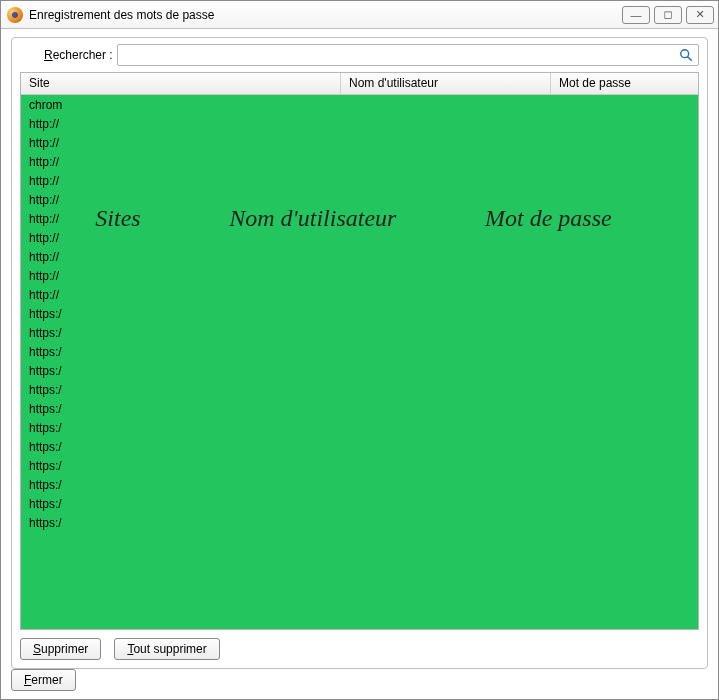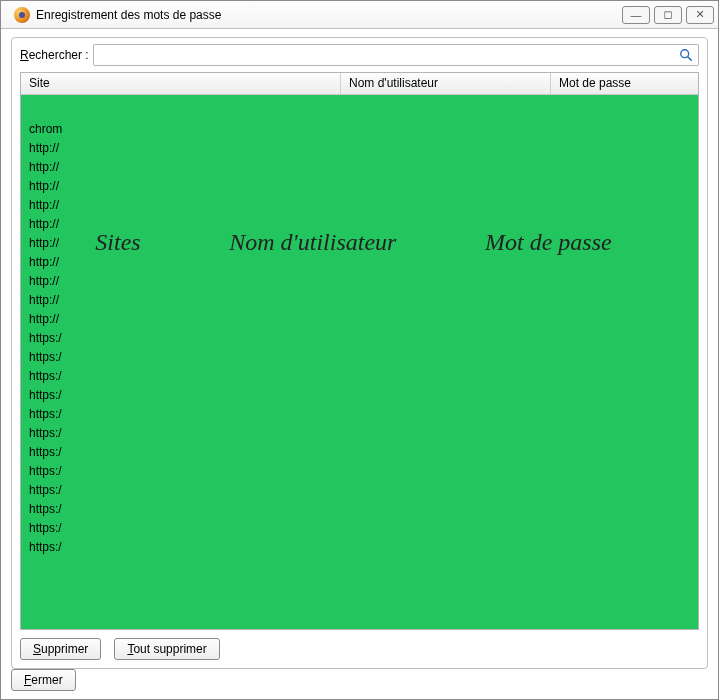--- a/index.html
+++ b/index.html
@@ -17,21 +17,21 @@
     border: 1px solid #8a8a8a;
     background: #fff;
     display: flex;
     flex-direction: column;
   }
   .titlebar {
     height: 28px;
     border-bottom: 1px solid #c0c0c0;
     display: flex;
     align-items: center;
-    padding: 0 4px 0 13px;
+    padding: 0 4px 0 6px;
     background: linear-gradient(#fdfdfd,#f5f5f5);
   }
   .titlebar .app-icon {
     width:16px; height:16px; border-radius:50%;
     background: radial-gradient(circle at 30% 30%, #f9d26c, #e68a1f 60%, #a04d00 100%);
     position:relative;
     margin-right:6px;
     flex-shrink:0;
   }
   .titlebar .app-icon::after{
@@ -60,20 +60,21 @@
     border:1px solid #c0c0c0;
     border-radius:4px;
     padding:6px 8px 8px 8px;
     display:flex; flex-direction:column;
     overflow:hidden;
     background:#fff;
   }
   .search-row {
     display:flex; align-items:center; gap:4px;
     margin-bottom:6px;
+    margin-left:24px;
   }
   .search-label { white-space:nowrap; }
   .search-label .ul { text-decoration:underline; }
   .search-wrap {
     flex:1; position:relative;
     border:1px solid #b5b5b5; border-radius:2px;
     height:22px; background:#fff;
     display:flex; align-items:center;
   }
   .search-input {
@@ -103,21 +104,21 @@
   .gh-cell {
     padding:3px 8px;
     border-right:1px solid #d0d0d0;
     font-size:12px; color:#000;
     overflow:hidden; white-space:nowrap;
   }
   .col-site { width:320px; }
   .col-user { width:210px; }
   .col-pass { flex:1; border-right:none; }
   .grid-body {
-    flex:1; overflow:auto; position:relative;margin-top:24px;
+    flex:1; overflow:auto; position:relative;
   }
   .row {
     display:flex; height:19px; align-items:center;
   }
   .cell {
     padding:0 8px; overflow:hidden; white-space:nowrap;
     font-size:12px;
   }
   .overlay {
     position:absolute;

